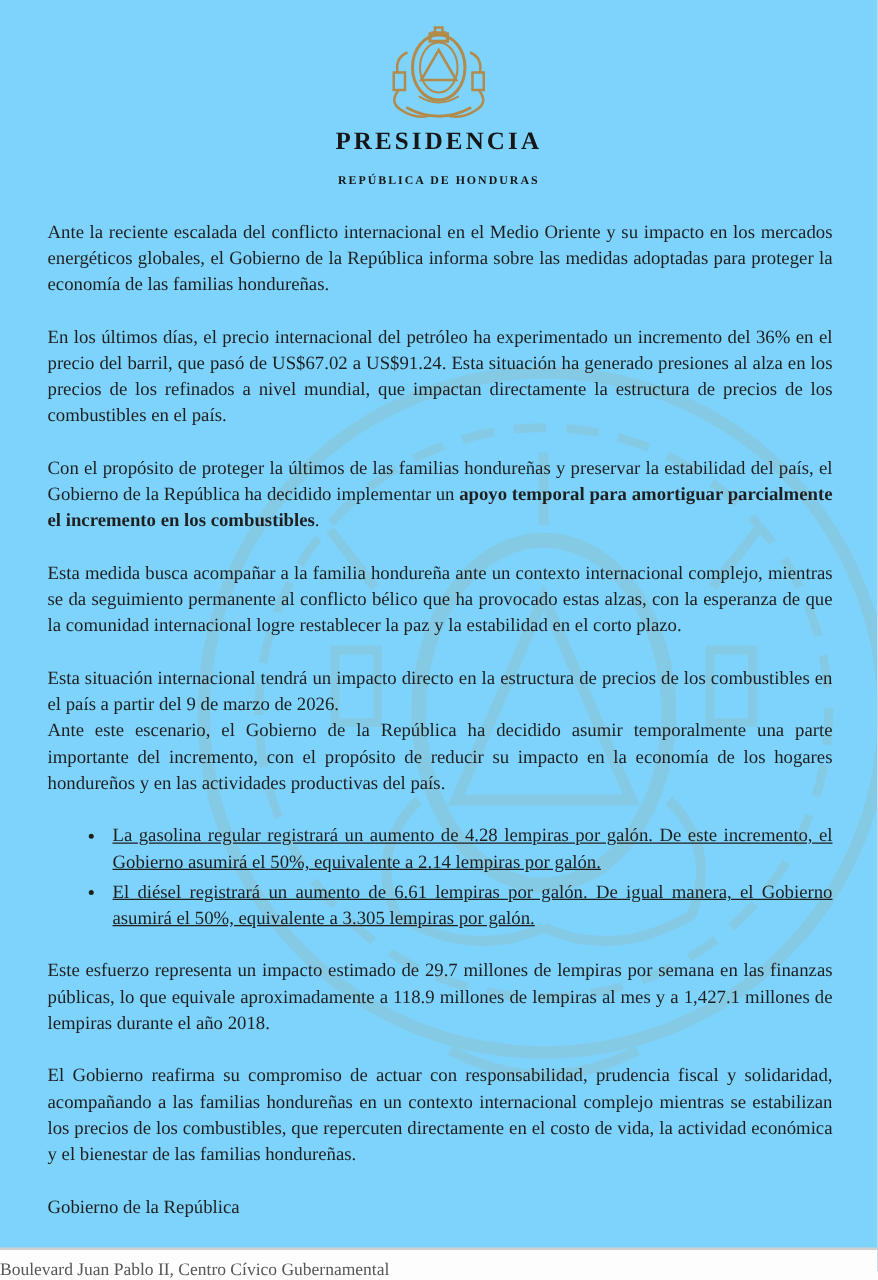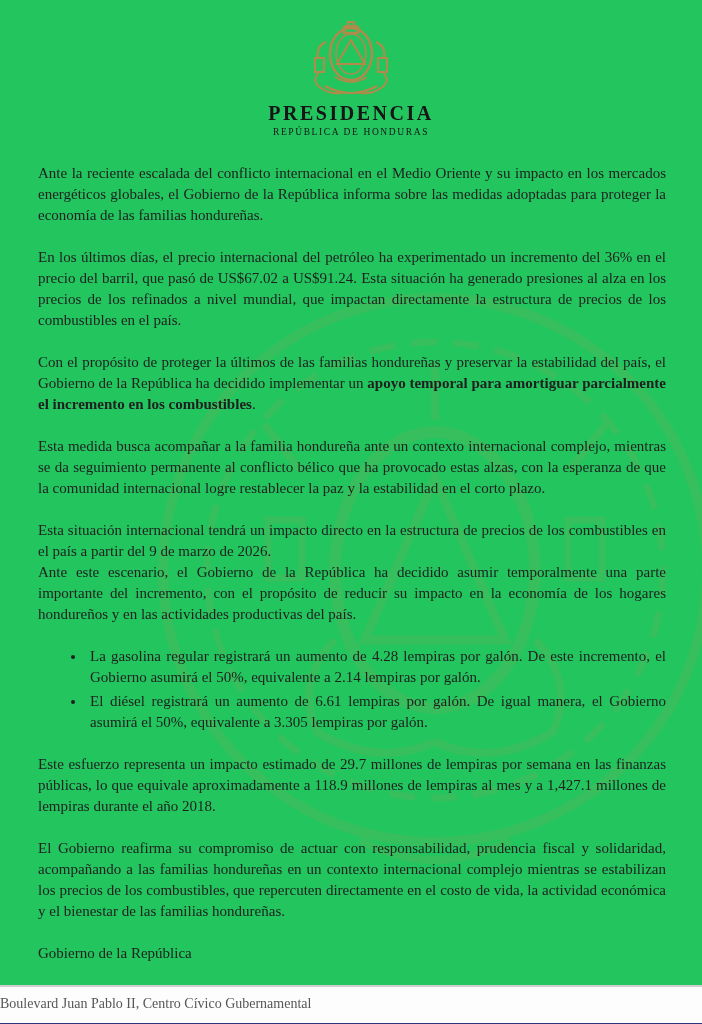--- a/index.html
+++ b/index.html
@@ -3,21 +3,21 @@
 <meta charset="utf-8">
 <style>
   * { margin: 0; padding: 0; box-sizing: border-box; }
   html, body { background: #e8e8e8; }
   body { width: 702px; font-family: "Liberation Serif", serif; }
 
   .page {
     position: relative;
     width: 702px;
     height: 1024px;
-    background: #22c55e;
+    background: #7dd3fc;
     overflow: hidden;
     display: flex;
     flex-direction: column;
     color: #1f1f1f;
   }
 
   
   .watermark {
     position: absolute;
     left: 0; top: 0; width: 702px; height: 1024px;
@@ -34,43 +34,44 @@
   }
   .coat { display: block; margin: 0 auto; }
   .org-title {
     font-weight: bold;
     font-size: 20px;
     letter-spacing: 2.5px;
     color: #161616;
     margin-top: 2px;
   }
   .org-subtitle {
-    font-weight: normal;
+    font-weight: bold;
     font-size: 9.5px;
     letter-spacing: 1.6px;
     color: #161616;
-    margin-top: 2px;
+    margin-top: 15px;
   }
 
   
   .content {
     position: relative;
     z-index: 2;
     padding: 26px 36px 0 38px;
     font-size: 15px;
     line-height: 21px;
     text-align: justify;
   }
   .content p { margin-bottom: 21px; }
   .content p.tight { margin-bottom: 0; }
   .content strong { font-weight: bold; }
   .content ul {
     list-style: disc;
     margin: 0 0 21px 0;
     padding-left: 48px;
+    text-decoration: underline;
   }
   .content ul li {
     padding-left: 4px;
     margin-bottom: 3px;
     text-align: justify;
   }
   .signature {
     text-align: left;
     margin-top: 0;
   }

